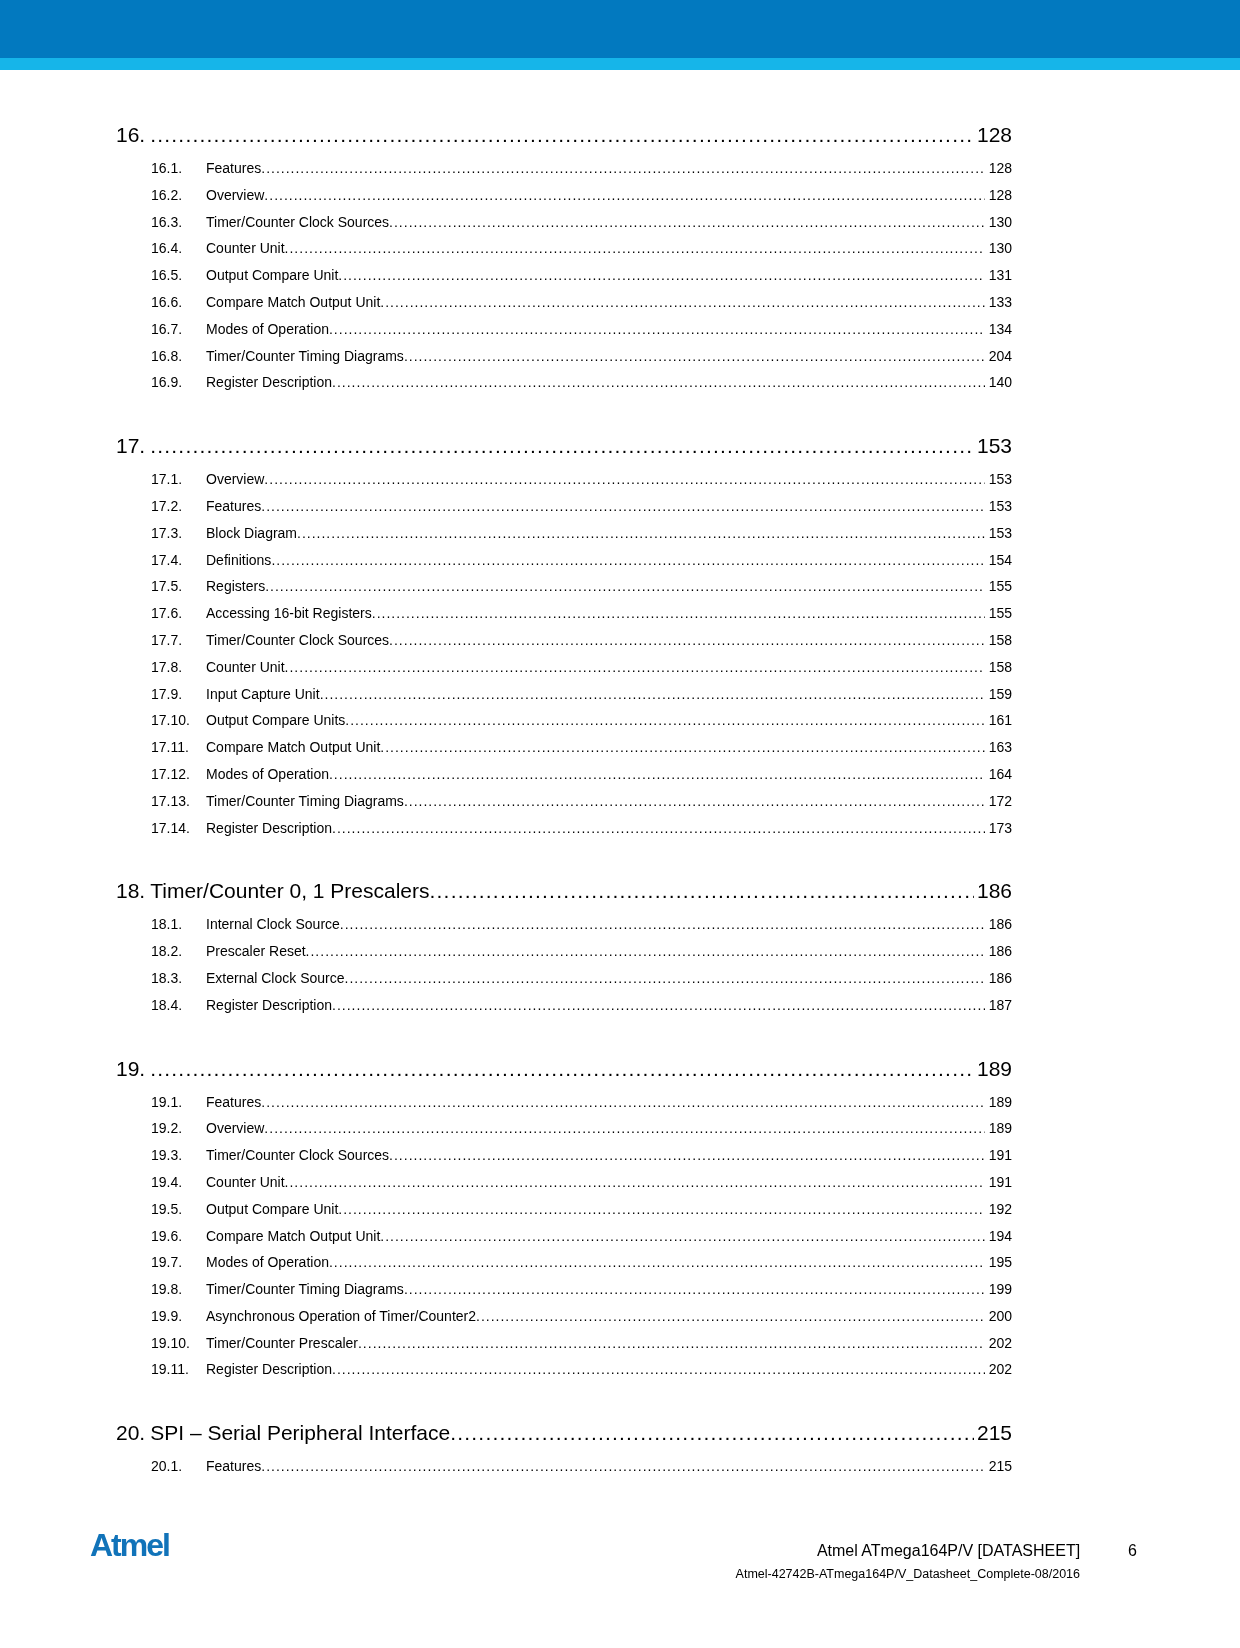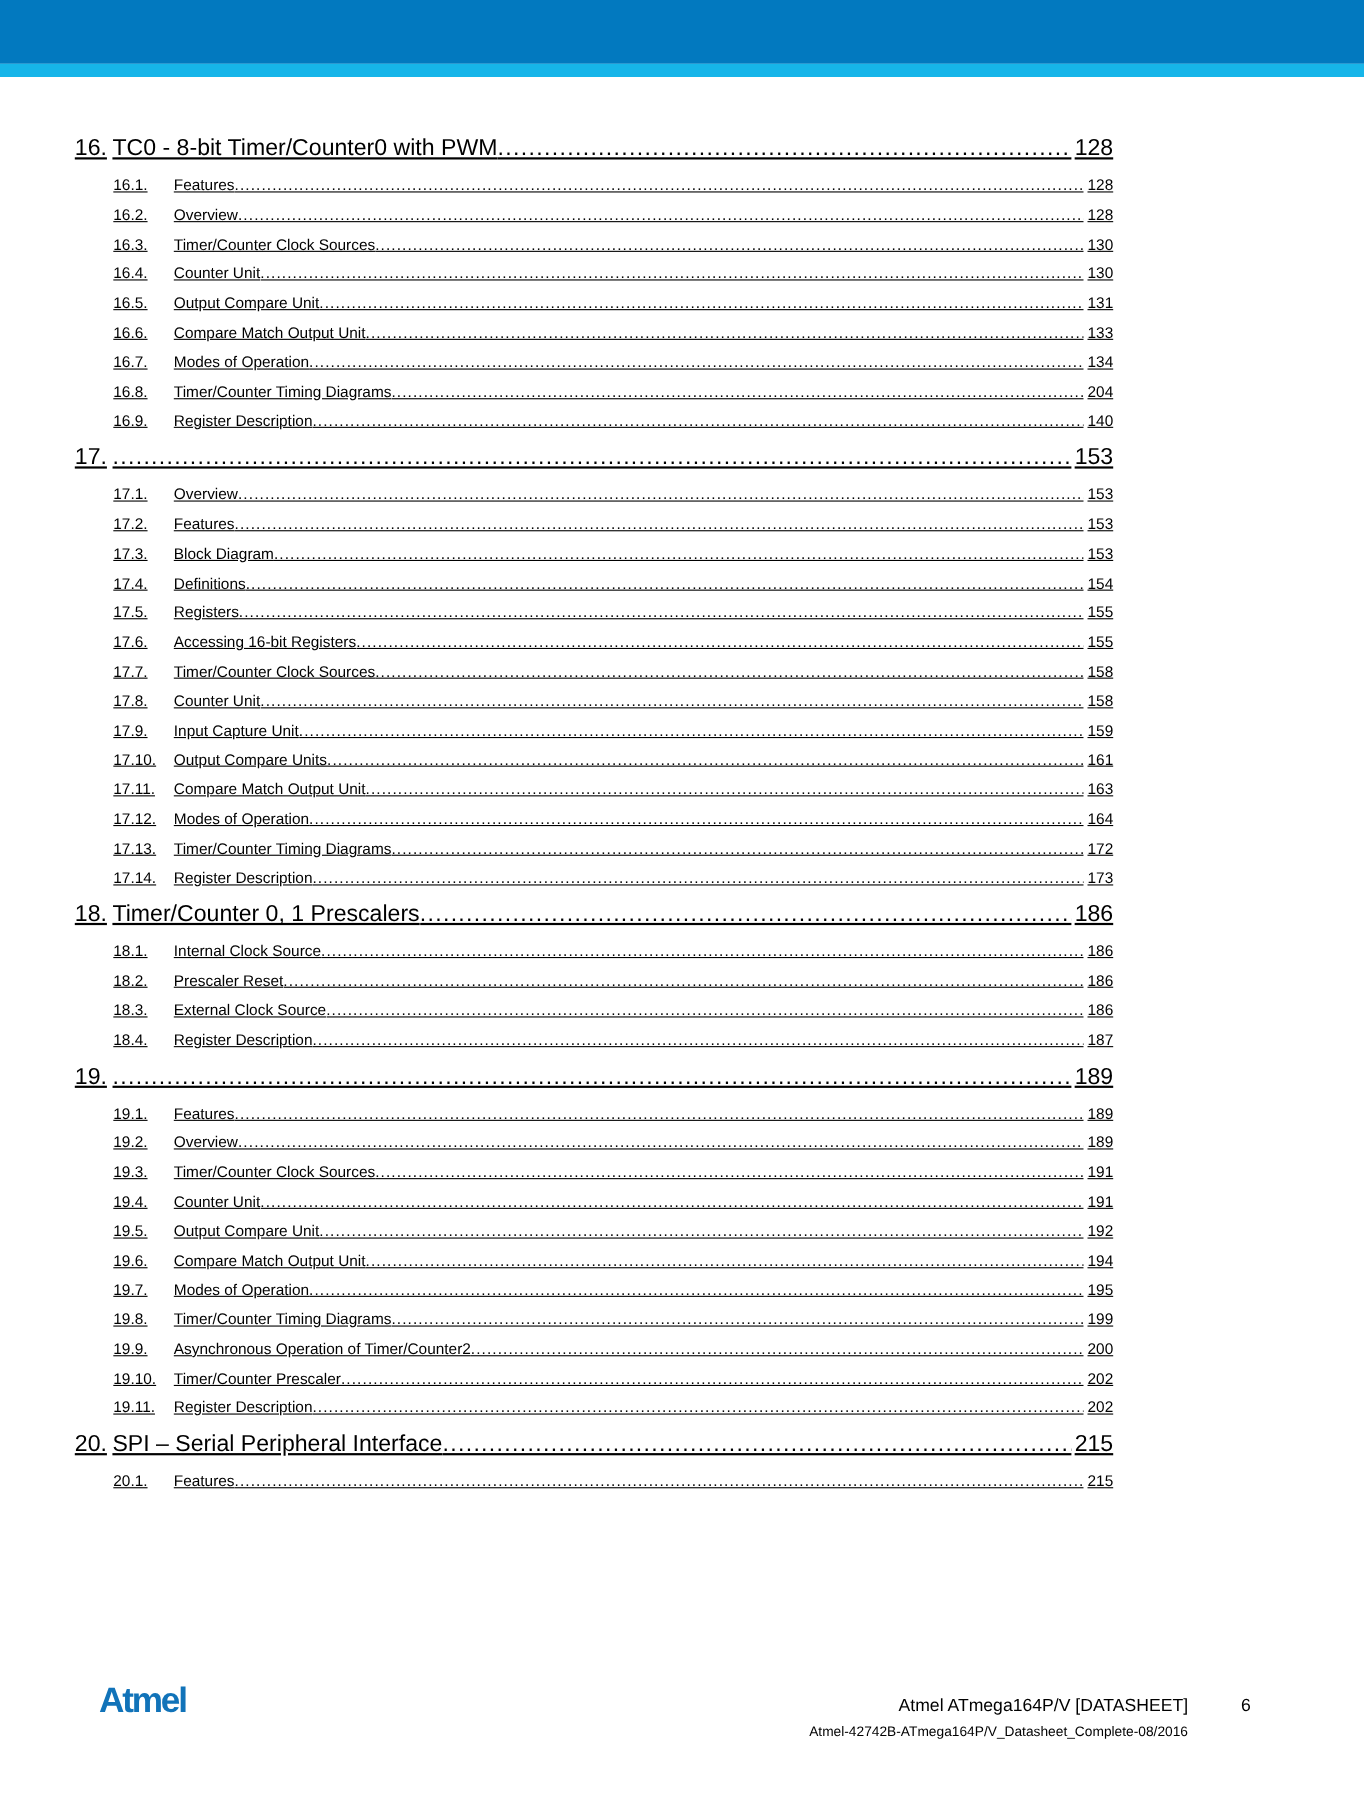--- a/index.html
+++ b/index.html
@@ -4,23 +4,23 @@
 <style>
   * { margin:0; padding:0; box-sizing:border-box; }
   html,body { background:#ffffff; }
   body {
     width:1240px; height:1648px; position:relative; overflow:hidden;
     font-family:"Liberation Sans","DejaVu Sans",sans-serif; color:#000000;
   }
   .topbar   { width:1240px; height:58px; }
   .accentbar{ width:1240px; height:12px; }
 
-  .toc { width:1012px; padding:51px 0 0 68px;text-decoration:underline; }
-
-  .sec { margin-top:6px; }
+  .toc { width:1012px; padding:51px 0 0 116px; }
+
+  .sec { margin-top:36px; }
   .sec:first-child { margin-top:0; }
 
   .sec-head {
     display:flex; align-items:baseline;
     font-size:21px; line-height:27px; margin-bottom:7px;
     white-space:nowrap;
   }
   .sec-head .num { flex:none; margin-right:5px; }
   .sec-head .leader { letter-spacing:1.2px; }
   .sec-head .pg { flex:none; padding-left:3px; }
@@ -57,21 +57,20 @@
 </head>
 <body>
 
 <div class="topbar" style="background: rgb(2, 121, 191);"></div>
 <div class="accentbar" style="background: rgb(22, 181, 233);"></div>
 
 <main class="toc">
   <section class="sec">
     <div class="sec-head">
       <span class="num">16.</span>
-        <span class="ttl">TC0 - 8-bit Timer/Counter0 with PWM</span>
         <span class="leader">................................................................................................................................................................................................................................................................................................................................................................................................................</span>
         <span class="pg">128</span>
     </div>
     <div class="items">
   <div class="item">
     <span class="num">16.1.</span>
           <span class="lbl">Features</span>
           <span class="leader">................................................................................................................................................................................................................................................................................................................................................................................................................</span>
           <span class="pg">128</span>
   </div>

